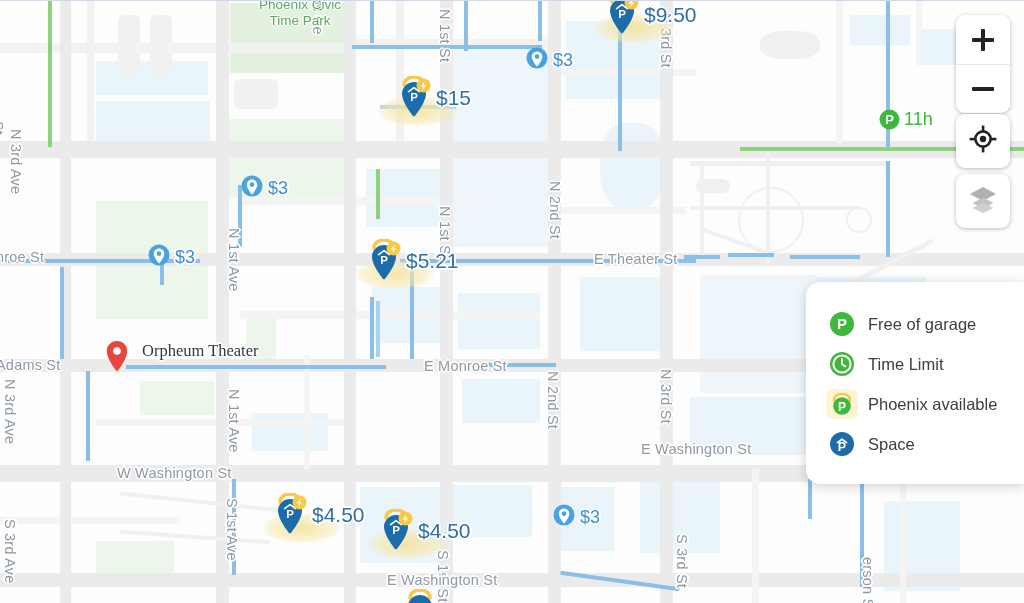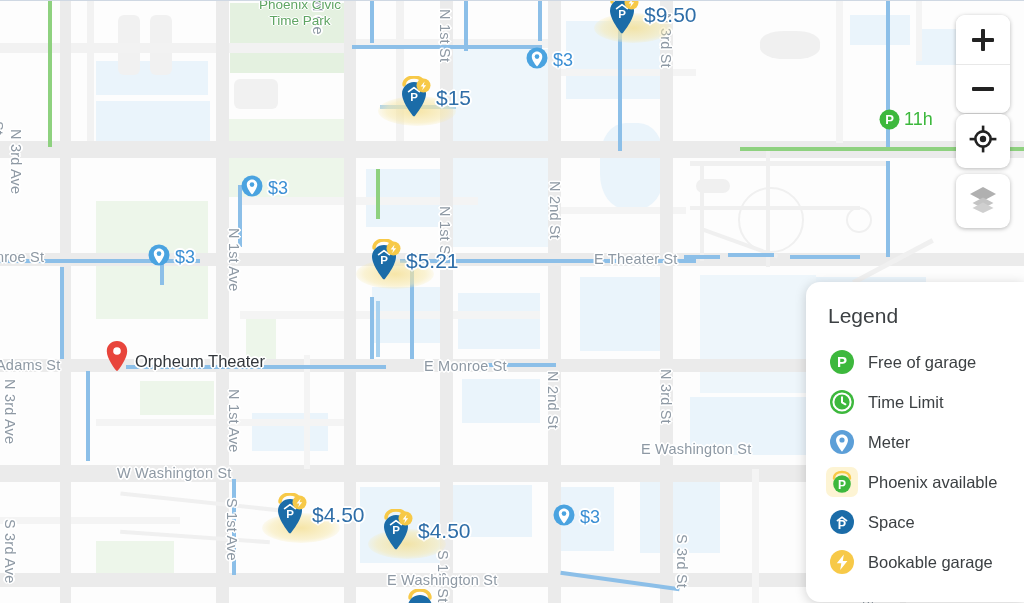--- a/index.html
+++ b/index.html
@@ -81,22 +81,23 @@
     white-space: nowrap;
     text-align: center;
     line-height: 16px;
     text-shadow: -1.4px 0 #fff, 1.4px 0 #fff, 0 -1.4px #fff, 0 1.4px #fff;
   }
 
   
   .poi {
     position: absolute;
     display: flex;
-    align-items: flex-end;
-    gap: 7px;
+    align-items: flex-start;
+    gap: 14px;
+    font-family: Liberation Serif, serif;
   }
   .poi-pin {
     width: 22px;
     height: 30px;
     position: relative;
     flex: none;
   }
   .poi-label {
     font-size: 16.5px;
     color: #32363b;
@@ -557,21 +558,20 @@
     <span>
       <svg viewBox="0 0 30 28" width="30" height="28">
         <path d="M15 2 28 9l-13 7L2 9z" fill="#b0b0b0"></path>
         <path d="M15 12.4 25.5 18 15 23.6 4.5 18z" fill="#c4c4c4"></path>
         <path d="M15 17.6 25.5 23 15 28 4.5 23z" fill="#cfcfcf"></path>
       </svg>
     </span>
   </div>
 
   <div class="legend">
-    <div class="legend-title">Legend</div>
 
     <div class="legend-row">
       <span class="legend-icon">
         <svg viewBox="0 0 26 26" width="26" height="26">
           <circle cx="13" cy="13" r="12" fill="#3db83d"></circle>
           <text x="13" y="18" font-family="Liberation Sans, sans-serif" font-size="15" font-weight="bold" fill="#ffffff" text-anchor="middle">P</text>
         </svg>
       </span>
       <span class="legend-text">Free of garage</span>
     </div>
@@ -580,30 +580,20 @@
       <span class="legend-icon">
         <svg viewBox="0 0 26 26" width="26" height="26">
           <circle cx="13" cy="13" r="12" fill="#3db83d"></circle>
           <circle cx="13" cy="13" r="8.6" fill="none" stroke="#ffffff" stroke-width="2"></circle>
           <path d="M13 8.2v5.1l3.4 2" fill="none" stroke="#ffffff" stroke-width="2" stroke-linecap="round" stroke-linejoin="round"></path>
         </svg>
       </span>
       <span class="legend-text">Time Limit</span>
     </div>
 
-    <div class="legend-row">
-      <span class="legend-icon">
-        <svg viewBox="0 0 26 26" width="26" height="26">
-          <circle cx="13" cy="13" r="12" fill="#5c9fd8"></circle>
-          <path d="M13 5.4c-3.3 0-6 2.6-6 5.9 0 4.1 5.1 10.2 5.6 10.9.2.3.6.3.8 0 .5-.7 5.6-6.8 5.6-10.9 0-3.3-2.7-5.9-6-5.9z" fill="#ffffff"></path>
-          <circle cx="13" cy="11" r="2.6" fill="#5c9fd8"></circle>
-        </svg>
-      </span>
-      <span class="legend-text">Meter</span>
-    </div>
 
     <div class="legend-row">
       <span class="legend-icon">
         <span class="lk-bg"></span>
         <svg viewBox="0 0 26 26" width="26" height="26" style="position:relative;">
           <path d="M5 9.6C5 5 8.8 3 13 3c4.2 0 8 2 8 6.6" fill="none" stroke="#f7c948" stroke-width="2.4" stroke-linecap="round"></path>
           <circle cx="13" cy="15" r="8.8" fill="#3db83d"></circle>
           <text x="13" y="20" font-family="Liberation Sans, sans-serif" font-size="12" font-weight="bold" fill="#ffffff" text-anchor="middle">P</text>
         </svg>
       </span>
@@ -614,24 +604,15 @@
       <span class="legend-icon">
         <svg viewBox="0 0 26 26" width="26" height="26">
           <circle cx="13" cy="13" r="12" fill="#1b6ca8"></circle>
           <path d="M8.4 11.6 13 8.2l4.6 3.4" fill="none" stroke="#ffffff" stroke-width="1.7" stroke-linecap="round" stroke-linejoin="round"></path>
           <text x="13" y="20" font-family="Liberation Sans, sans-serif" font-size="12.5" font-weight="bold" fill="#ffffff" text-anchor="middle">P</text>
         </svg>
       </span>
       <span class="legend-text">Space</span>
     </div>
 
-    <div class="legend-row">
-      <span class="legend-icon">
-        <svg viewBox="0 0 26 26" width="26" height="26">
-          <circle cx="13" cy="13" r="12" fill="#f7c948"></circle>
-          <path d="M14.8 5.4 7.8 14.2h4.5L11.2 21l7.2-9.1h-4.6z" fill="#ffffff"></path>
-        </svg>
-      </span>
-      <span class="legend-text">Bookable garage</span>
-    </div>
   </div>
 
 </div>
 
 </body></html>

